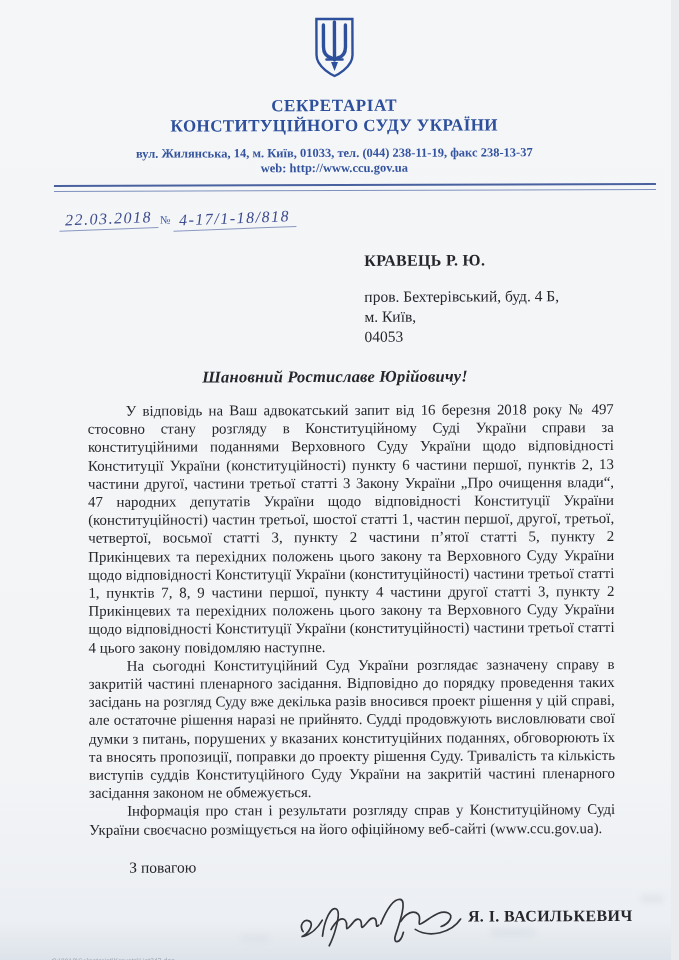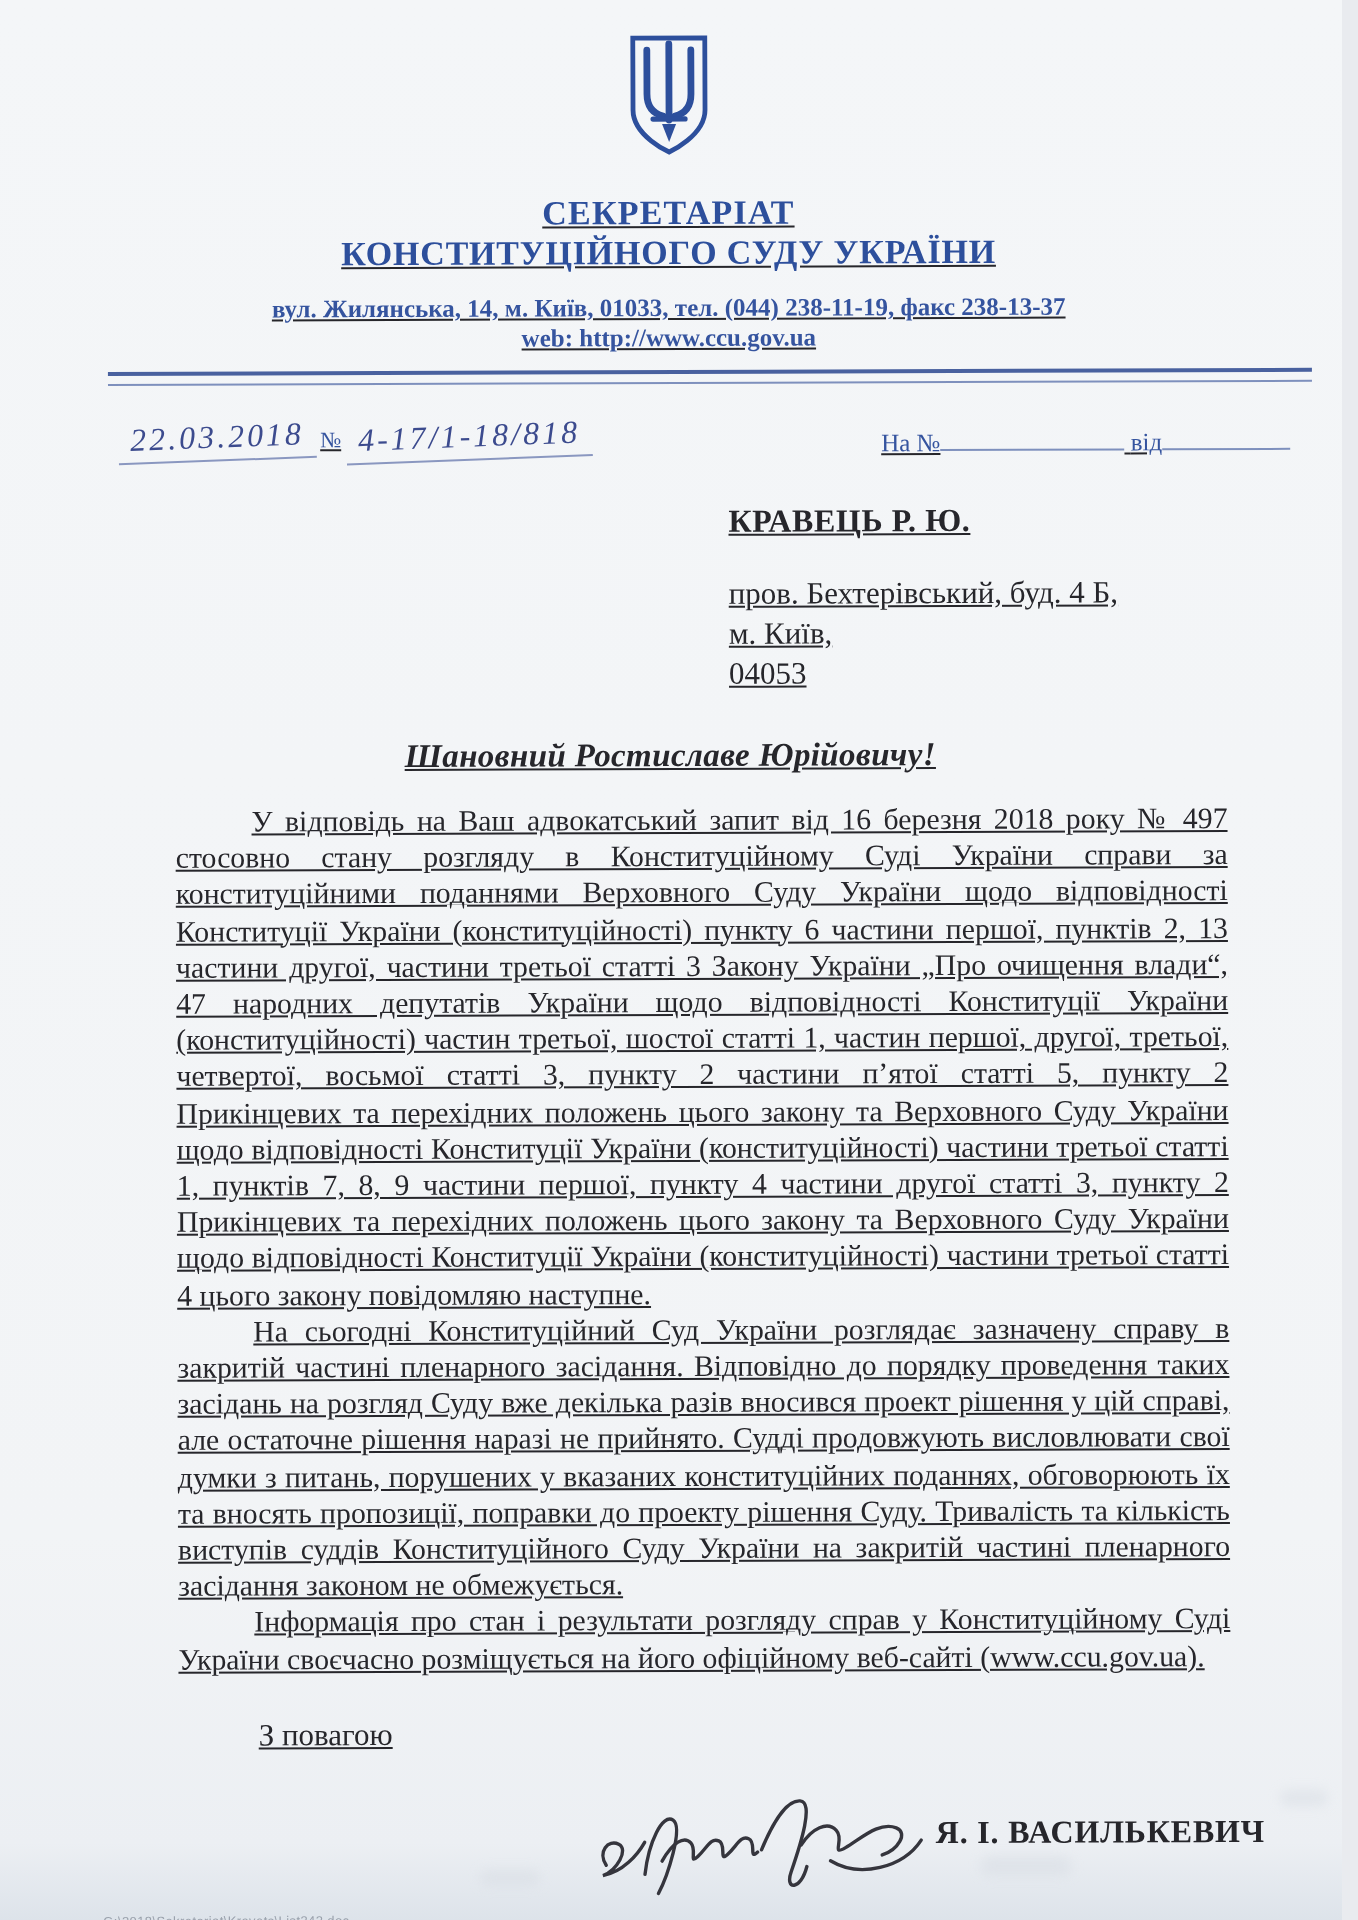--- a/index.html
+++ b/index.html
@@ -8,21 +8,20 @@
     background:#e9ebef;
     font-family:"Liberation Serif","DejaVu Serif",serif;
     overflow:hidden;
   }
   .page{
     position:relative;
     width:671px;height:960px;
     background:linear-gradient(180deg,#f4f6f8 0%,#f2f4f6 80%,#eceff3 96%,#dde3ea 100%);
     color:#26262b;
     overflow:hidden;
-    text-decoration:underline;
   }
   .content{ transform:rotate(-0.2deg); }
 
   
   .emblem-wrap{ padding-top:16px; text-align:center; }
   .org{ text-align:center; color:#2d4f9c; font-weight:bold; }
   .org-line1{ margin-top:12px; font-size:17px; letter-spacing:.6px; }
   .org-line2{ font-size:17px; letter-spacing:.4px; }
   .hdr-addr{ margin-top:9px; text-align:center; color:#35549f; font-size:12.5px; font-weight:bold; line-height:16px; }
   .hdr-web{ text-align:center; color:#35549f; font-size:12.5px; font-weight:bold; }
@@ -85,23 +84,20 @@
     </div>
     <div class="hdr-addr">вул. Жилянська, 14, м. Київ, 01033, тел. (044) 238-11-19, факс 238-13-37</div>
     <div class="hdr-web">web: http://www.ccu.gov.ua</div>
 
     <div class="rule"></div>
 
     <div class="ref-row">
       <div>
         <span class="hand u">22.03.2018</span><span class="no-sign">№</span><span class="hand u">4-17/1-18/818</span>
       </div>
-      <div class="ref-right">
-        <span>На №</span><span class="blank w1"></span>&nbsp;<span>від</span><span class="blank w2"></span>
-      </div>
     </div>
 
     <div class="recipient">
       <div class="r-name">КРАВЕЦЬ Р. Ю.</div>
       <div>пров. Бехтерівський, буд. 4 Б,</div>
       <div>м. Київ,</div>
       <div>04053</div>
     </div>
 
     <div class="salutation">Шановний Ростиславе Юрійовичу!</div>

